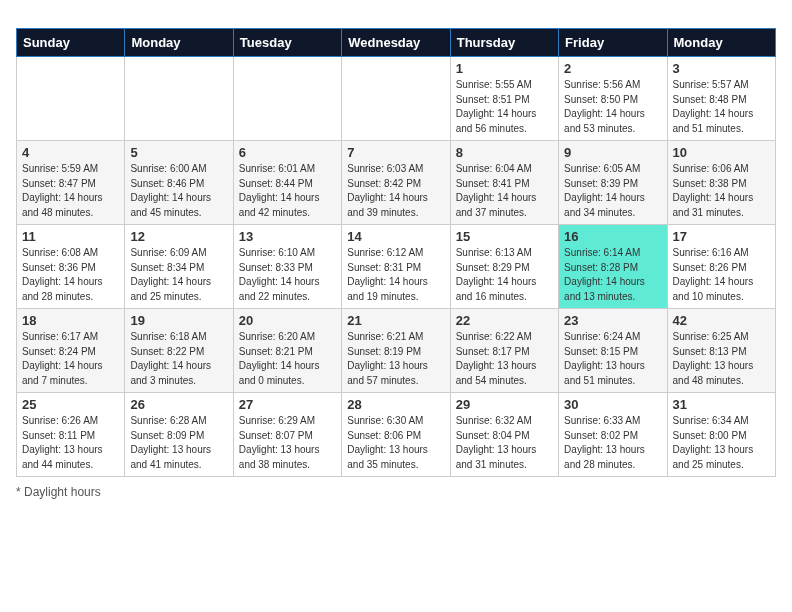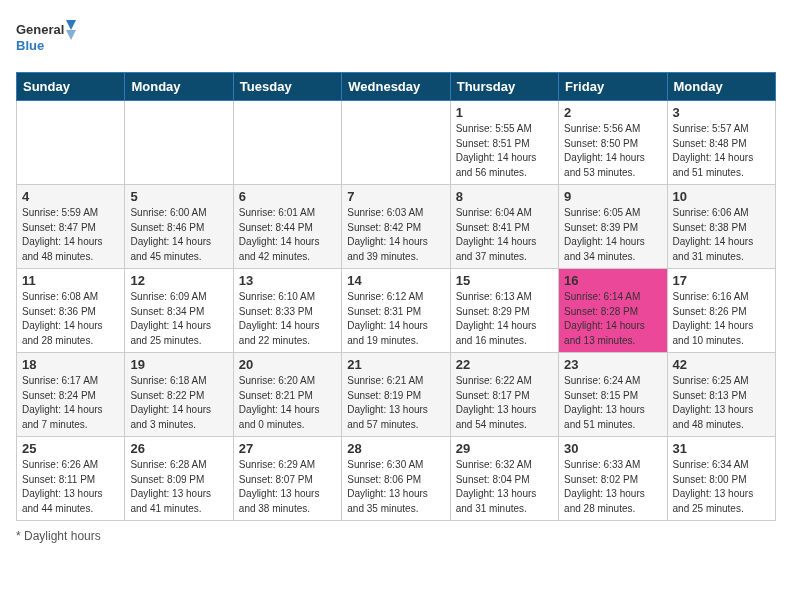--- a/index.html
+++ b/index.html
@@ -31,21 +31,21 @@
     .title-block .location {
       font-size: 16px;
       color: #555;
     }
     .calendar {
       width: 100%;
       border-collapse: collapse;
       font-size: 11px;
     }
     .calendar th {
-      background-color: #0c4a6e;
+      background-color: #0f172a;
       color: #fff;
       text-align: left;
       padding: 6px 6px;
       font-size: 13px;
       font-weight: bold;
       border: 1px solid #2e7abf;
     }
     .calendar td {
       border: 1px solid #ccc;
       vertical-align: top;
@@ -75,28 +75,20 @@
     .footer-note {
       margin-top: 8px;
       font-size: 12px;
       color: #555;
     }
   </style>
 </head>
 <body>
 
 <div class="header">
-  <div class="logo">
-  <svg width="60" height="44" viewBox="0 0 60 44">
-    <text x="0" y="18" font-size="13" font-weight="bold" font-family="Arial,sans-serif" fill="#333">General</text>
-    <text x="0" y="34" font-size="13" font-weight="bold" font-family="Arial,sans-serif" fill="#2e7abf">Blue</text>
-    <polygon points="50,4 60,4 55,14" fill="#2e7abf"></polygon>
-    <polygon points="50,14 60,14 55,24" fill="#2e7abf" opacity="0.6"></polygon>
-  </svg>
-</div>
 </div>
 
 <table class="calendar">
   <thead>
     <tr>
     <th>Sunday</th>
         <th>Monday</th>
         <th>Tuesday</th>
         <th>Wednesday</th>
         <th>Thursday</th>
@@ -212,21 +204,21 @@
 Daylight: 14 hours
 and 19 minutes.</div>
         </td>
         <td style="background: rgb(255, 255, 255);">
           <span class="day-number">15</span>
           <div class="day-info" style="white-space: pre-line;">Sunrise: 6:13 AM
 Sunset: 8:29 PM
 Daylight: 14 hours
 and 16 minutes.</div>
         </td>
-        <td style="background: #ec4899;">
+        <td style="background: #5eead4;">
           <span class="day-number">16</span>
           <div class="day-info" style="white-space: pre-line;">Sunrise: 6:14 AM
 Sunset: 8:28 PM
 Daylight: 14 hours
 and 13 minutes.</div>
         </td>
         <td style="background: rgb(255, 255, 255);">
           <span class="day-number">17</span>
           <div class="day-info" style="white-space: pre-line;">Sunrise: 6:16 AM
 Sunset: 8:26 PM

